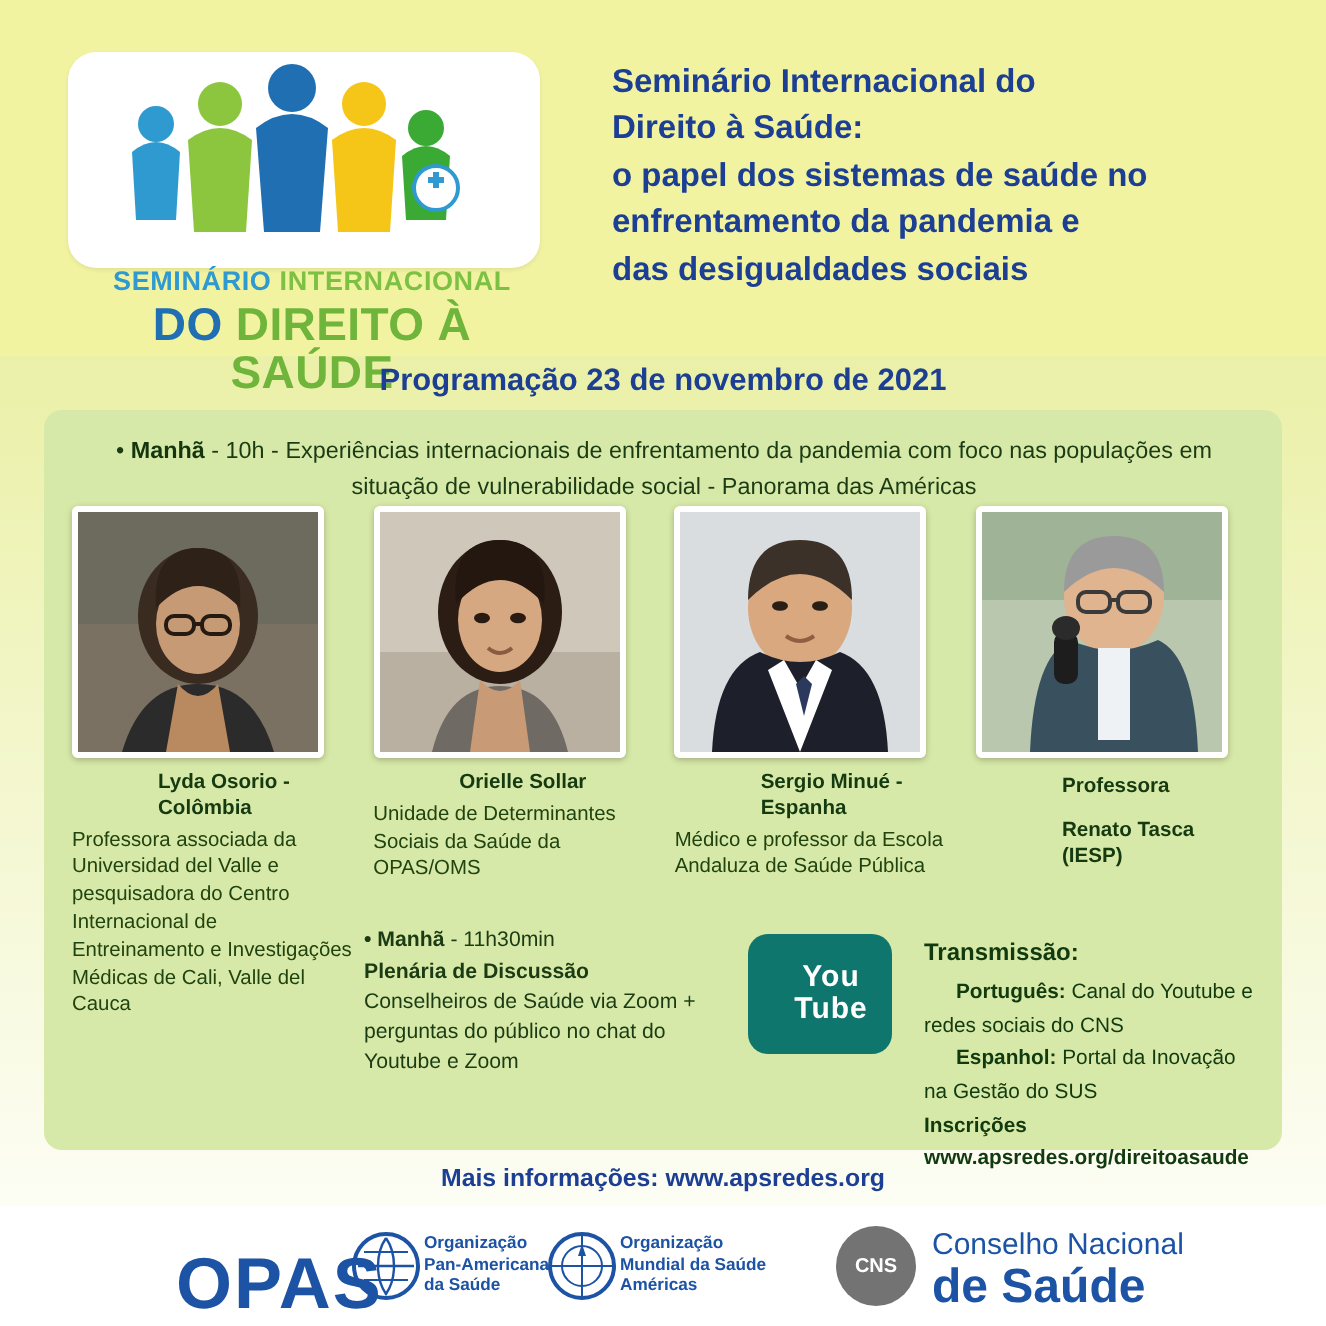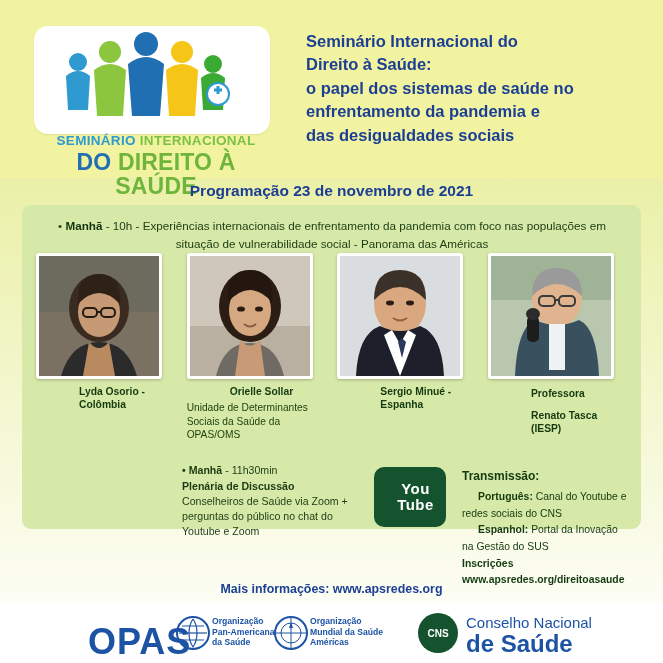--- a/index.html
+++ b/index.html
@@ -49,21 +49,21 @@
     color:#1c3f94; font-weight:bold; font-size:16.5px; line-height:1.42;
   }
 
   .prog-title {
     position:absolute; top:182px; left:0; width:663px; text-align:center;
     color:#1c3f94; font-weight:bold; font-size:15.5px;
   }
 
   
   .panel {
-    position:absolute; left:22px; top:205px; width:619px; height:324px;
+    position:absolute; left:22px; top:205px; width:619px; height:370px;
     background:#d7e9a8; border-radius:9px;
   }
   .panel-intro {
     position:absolute; left:18px; top:12px; width:584px;
     font-size:11.7px; color:#1b3b14; line-height:1.5; text-align:center;
   }
   .panel-intro b { color:#14350f; }
 
   
   .speakers {
@@ -87,21 +87,21 @@
   .plenaria {
     position:absolute; left:160px; top:258px; width:172px;
     font-size:10.6px; color:#1b3b14; line-height:1.42;
   }
   .plenaria .hd { font-weight:bold; }
   .plenaria .sub { font-weight:bold; margin-top:1px; }
 
   
   .yt {
     position:absolute; left:352px; top:262px; width:72px; height:60px;
-    background:#14532d; border-radius:10px; color:#fff;
+    background:#0f766e; border-radius:10px; color:#fff;
     display:flex; flex-direction:column; align-items:center; justify-content:center;
     font-weight:bold; line-height:1.05;padding-left:11px;
   }
   .yt .y1 { font-size:15px; letter-spacing:.5px; }
   .yt .y2 { font-size:15px; letter-spacing:.5px; }
   .trans {
     position:absolute; left:440px; top:262px; width:168px;
     font-size:10.4px; color:#123a0f; line-height:1.6;
   }
   .trans .t-title { font-weight:bold; font-size:12px; margin-bottom:3px; }
@@ -124,21 +124,21 @@
   .paho {
     position:absolute; left:212px; top:13px; font-size:8.6px; color:#1c53a4;
     line-height:1.25; font-weight:bold;
   }
   .who {
     position:absolute; left:310px; top:13px; font-size:8.6px; color:#1c53a4;
     line-height:1.25; font-weight:bold;
   }
   .cns-logo {
     position:absolute; left:418px; top:10px; width:40px; height:40px;
-    border-radius:50%; background:#14532d;
+    border-radius:50%; background:#737373;
     display:flex; align-items:center; justify-content:center;
     color:#fff; font-size:10px; font-weight:bold;
   }
   .cns-text { position:absolute; left:466px; top:12px; line-height:1.05; }
   .cns-text .c1 { font-size:15px; color:#1c53a4; }
   .cns-text .c2 { font-size:24px; color:#1c53a4; font-weight:bold; }
 </style>
 </head>
 <body>
 
@@ -206,20 +206,21 @@
             <ellipse cx="60" cy="56" rx="21" ry="25" fill="#c79a76"></ellipse>
             <path d="M39 48 q21 -22 42 0 q2 -30 -21 -30 q-23 0 -21 30z" fill="#2e2118"></path>
             <rect x="44" y="52" width="14" height="9" rx="4" fill="none" stroke="#241a12" stroke-width="2"></rect>
             <rect x="62" y="52" width="14" height="9" rx="4" fill="none" stroke="#241a12" stroke-width="2"></rect>
             <line x1="58" y1="56" x2="62" y2="56" stroke="#241a12" stroke-width="2"></line>
             <path d="M22 120 q10 -34 38 -34 q28 0 38 34z" fill="#2b2b2b"></path>
             <path d="M50 86 q10 12 20 0 l6 34 h-32z" fill="#b9895f"></path>
           </svg>
         </div>
         <div class="name">Lyda Osorio - Colômbia</div>
+        <div class="role">Professora associada da Universidad del Valle e pesquisadora do Centro Internacional de Entreinamento e Investigações Médicas de Cali, Valle del Cauca</div>
       </div>
 
       <div class="sp">
         <div class="photo">
           <svg width="120" height="120" viewBox="0 0 120 120">
             <rect width="120" height="120" fill="#cfc7b9"></rect>
             <rect x="0" y="70" width="120" height="50" fill="#b9b0a1"></rect>
             <ellipse cx="60" cy="50" rx="31" ry="36" fill="#2b1d14"></ellipse>
             <ellipse cx="60" cy="54" rx="21" ry="26" fill="#d6a882"></ellipse>
             <path d="M38 46 q22 -24 44 0 q3 -32 -22 -32 q-25 0 -22 32z" fill="#241710"></path>
@@ -242,20 +243,21 @@
             <path d="M34 44 q26 -26 52 0 q0 -30 -26 -30 q-26 0 -26 30z" fill="#3b3128"></path>
             <ellipse cx="50" cy="47" rx="4" ry="2.4" fill="#2a1f16"></ellipse>
             <ellipse cx="70" cy="47" rx="4" ry="2.4" fill="#2a1f16"></ellipse>
             <path d="M53 62 q7 5 14 0" stroke="#8f5f42" stroke-width="2" fill="none"></path>
             <path d="M40 70 q20 10 40 0 q22 8 24 50 h-88 q2 -42 24 -50z" fill="#1d1f2b"></path>
             <path d="M52 74 l8 14 l8 -14 l8 5 l-16 41 l-16 -41z" fill="#ffffff"></path>
             <path d="M58 86 l4 -4 l4 4 l-4 16z" fill="#2b3a5c"></path>
           </svg>
         </div>
         <div class="name">Sergio Minué  - Espanha</div>
+        <div class="role">Médico e professor da Escola Andaluza de Saúde Pública</div>
       </div>
 
       <div class="sp coord">
         <div class="photo">
           <svg width="120" height="120" viewBox="0 0 120 120">
             <rect width="120" height="120" fill="#b9c7ae"></rect>
             <rect x="0" y="0" width="120" height="44" fill="#9fb396"></rect>
             <ellipse cx="66" cy="42" rx="25" ry="29" fill="#e0b48e"></ellipse>
             <path d="M41 40 q25 -24 50 0 q0 -28 -25 -28 q-25 0 -25 28z" fill="#9a9a9a"></path>
             <rect x="48" y="40" width="16" height="10" rx="4" fill="none" stroke="#3a3a3a" stroke-width="2"></rect>

